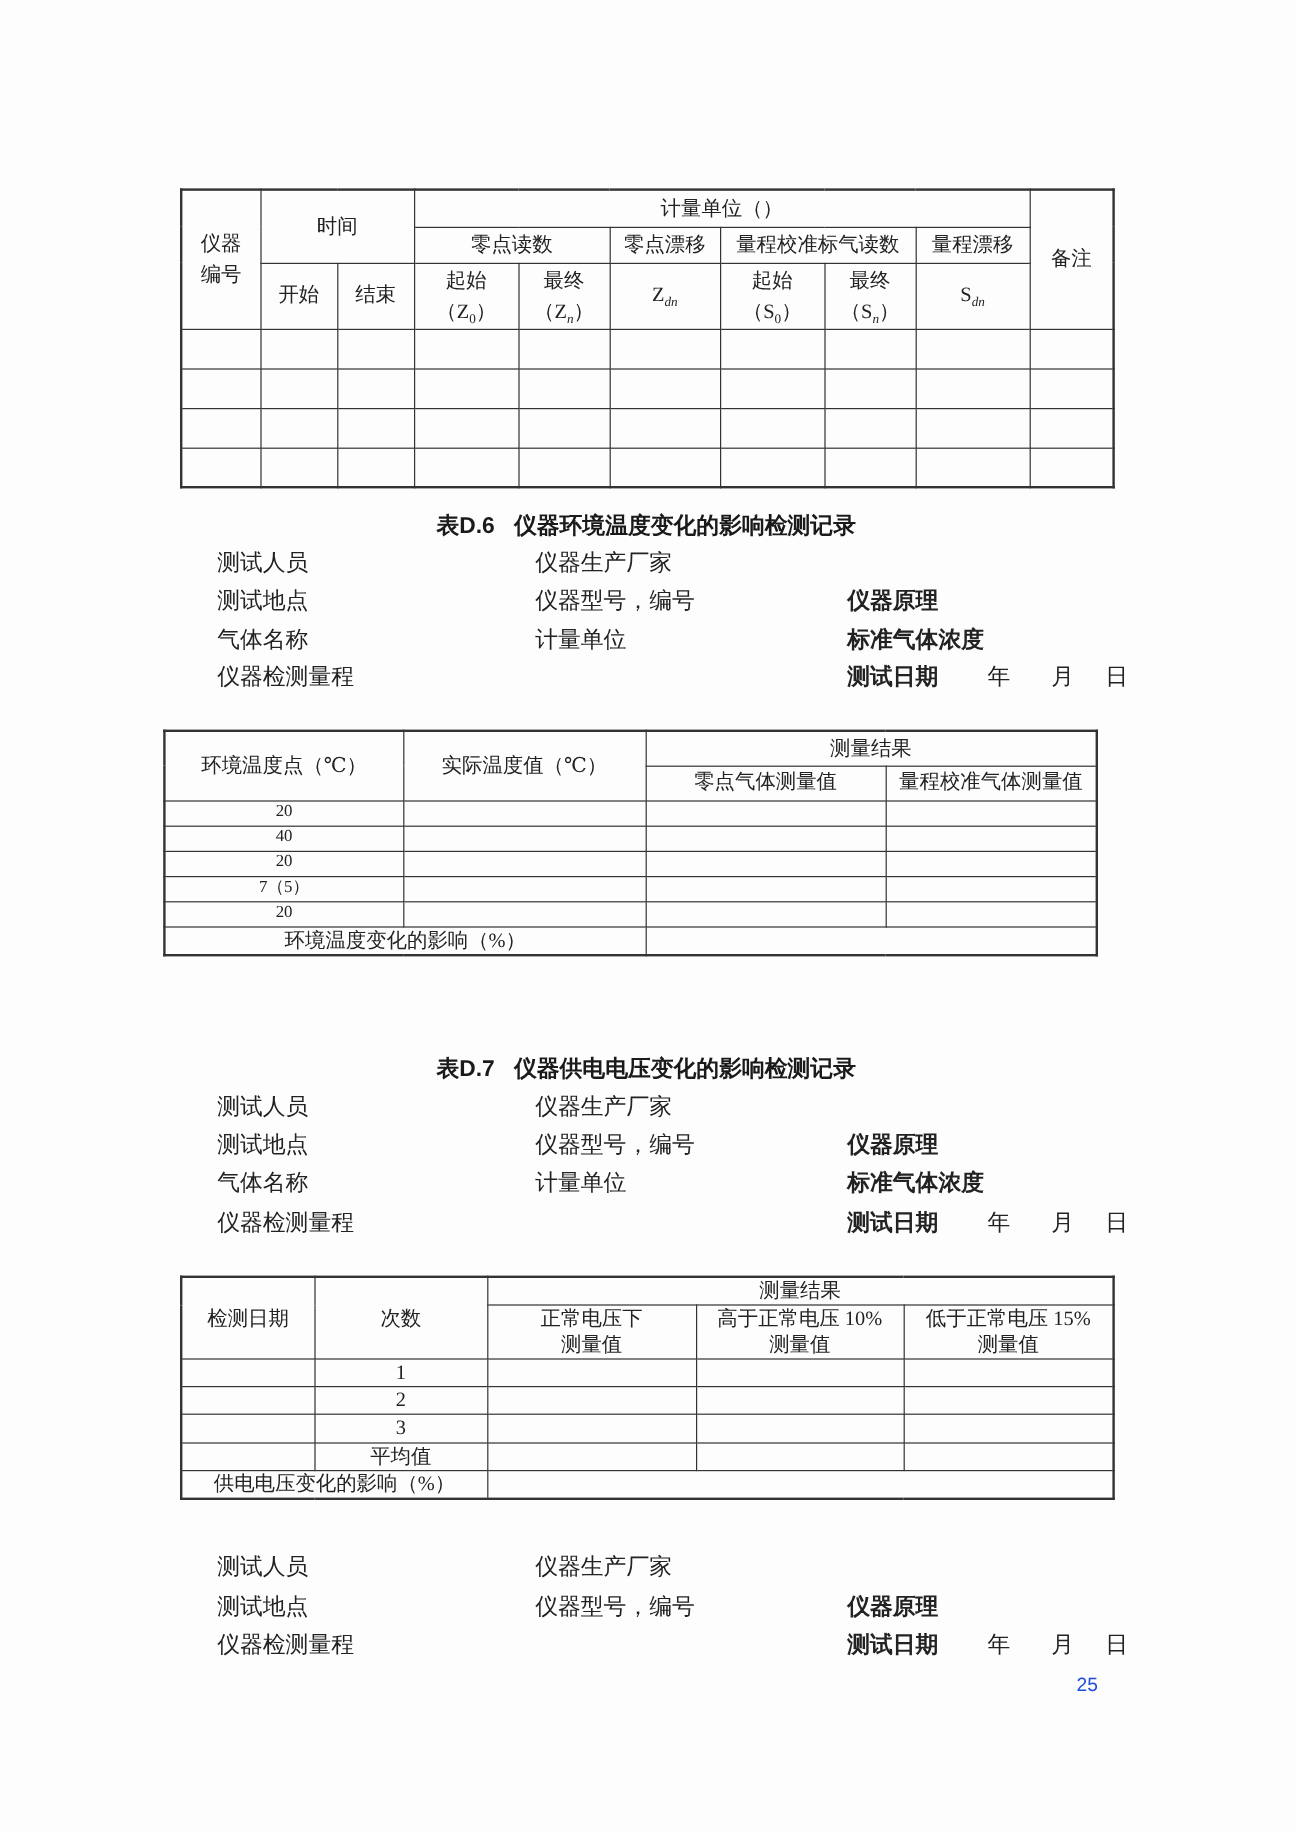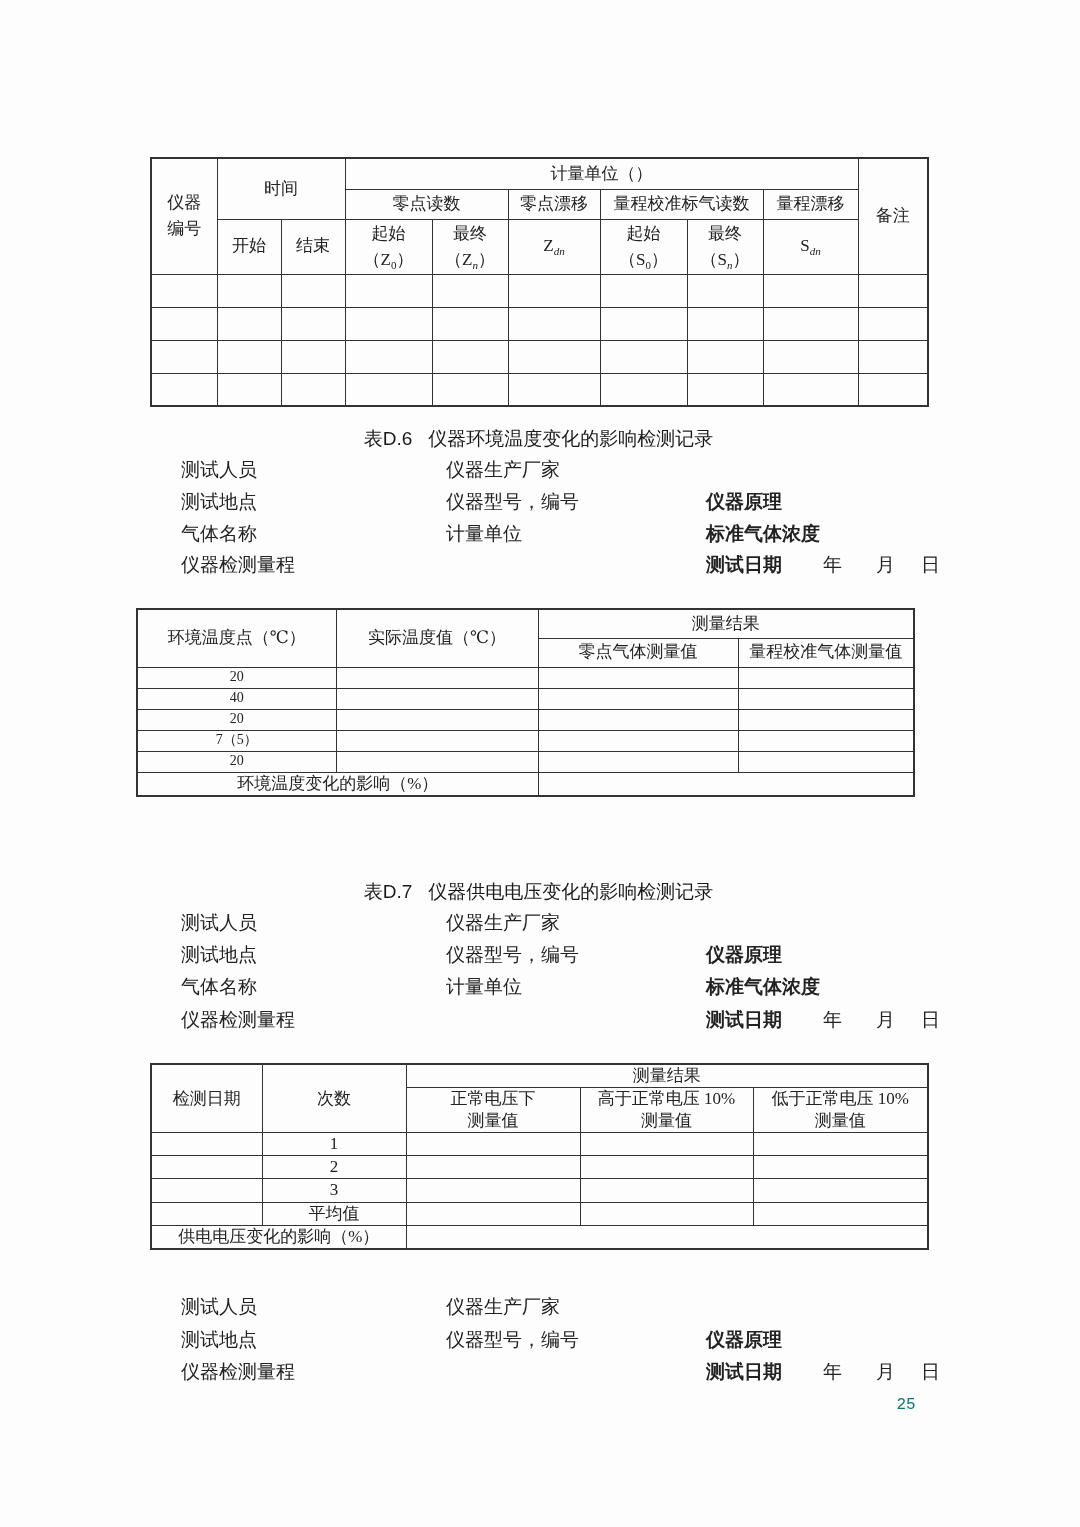--- a/index.html
+++ b/index.html
@@ -51,42 +51,42 @@
   .d7-h1{height:21px;}
   .d7-h2 th{line-height:1.3;}
   .d7-h2{height:44px;}
   .d7-r{height:20px;}
   .d7-f{height:21px;}
   
   .caption{
     position:absolute;left:150px;width:777px;
     text-align:center;
     font-family:"Liberation Sans","DejaVu Sans",sans-serif;
-    font-weight:normal;font-size:19px;color:#1a1a1a;
+    font-weight:bold;font-size:19px;color:#1a1a1a;
     line-height:26px;height:26px;
   }
   .cap-no{margin-right:16px;}
   
   .irow{
     position:absolute;left:168px;width:790px;height:24px;
     font-size:19px;line-height:24px;text-align:right;
   }
   .irow span{position:absolute;white-space:nowrap;top:0;}
   .l1{left:13px;}
   .l2{left:278px;}
   .l3{left:538px;font-weight:bold;}
   .dy{left:655px;}
   .dm{left:708px;}
   .dd{left:753px;}
   
   .pageno{
     position:absolute;left:880px;top:1396px;width:52px;
     text-align:center;
-    font-family:Liberation Mono, monospace;
-    font-size:16px;color:#0f766e;
+    font-family:Liberation Sans, sans-serif;
+    font-size:16px;color:#1d4ed8;
   }
 </style>
 </head>
 <body>
 
 <div class="page">
 
   <table class="t-top">
     <colgroup>
       <col style="width:66px">
@@ -313,21 +313,21 @@
     <tr class="d7-h2">
       <th>
         <div>正常电压下</div>
         <div>测量值</div>
       </th>
       <th>
         <div>高于正常电压 10%</div>
         <div>测量值</div>
       </th>
       <th>
-        <div>低于正常电压 10%</div>
+        <div>低于正常电压 15%</div>
         <div>测量值</div>
       </th>
     </tr>
     <tr class="d7-r">
           <td></td>
           <td>1</td>
           <td></td>
           <td></td>
           <td></td>
         </tr>

